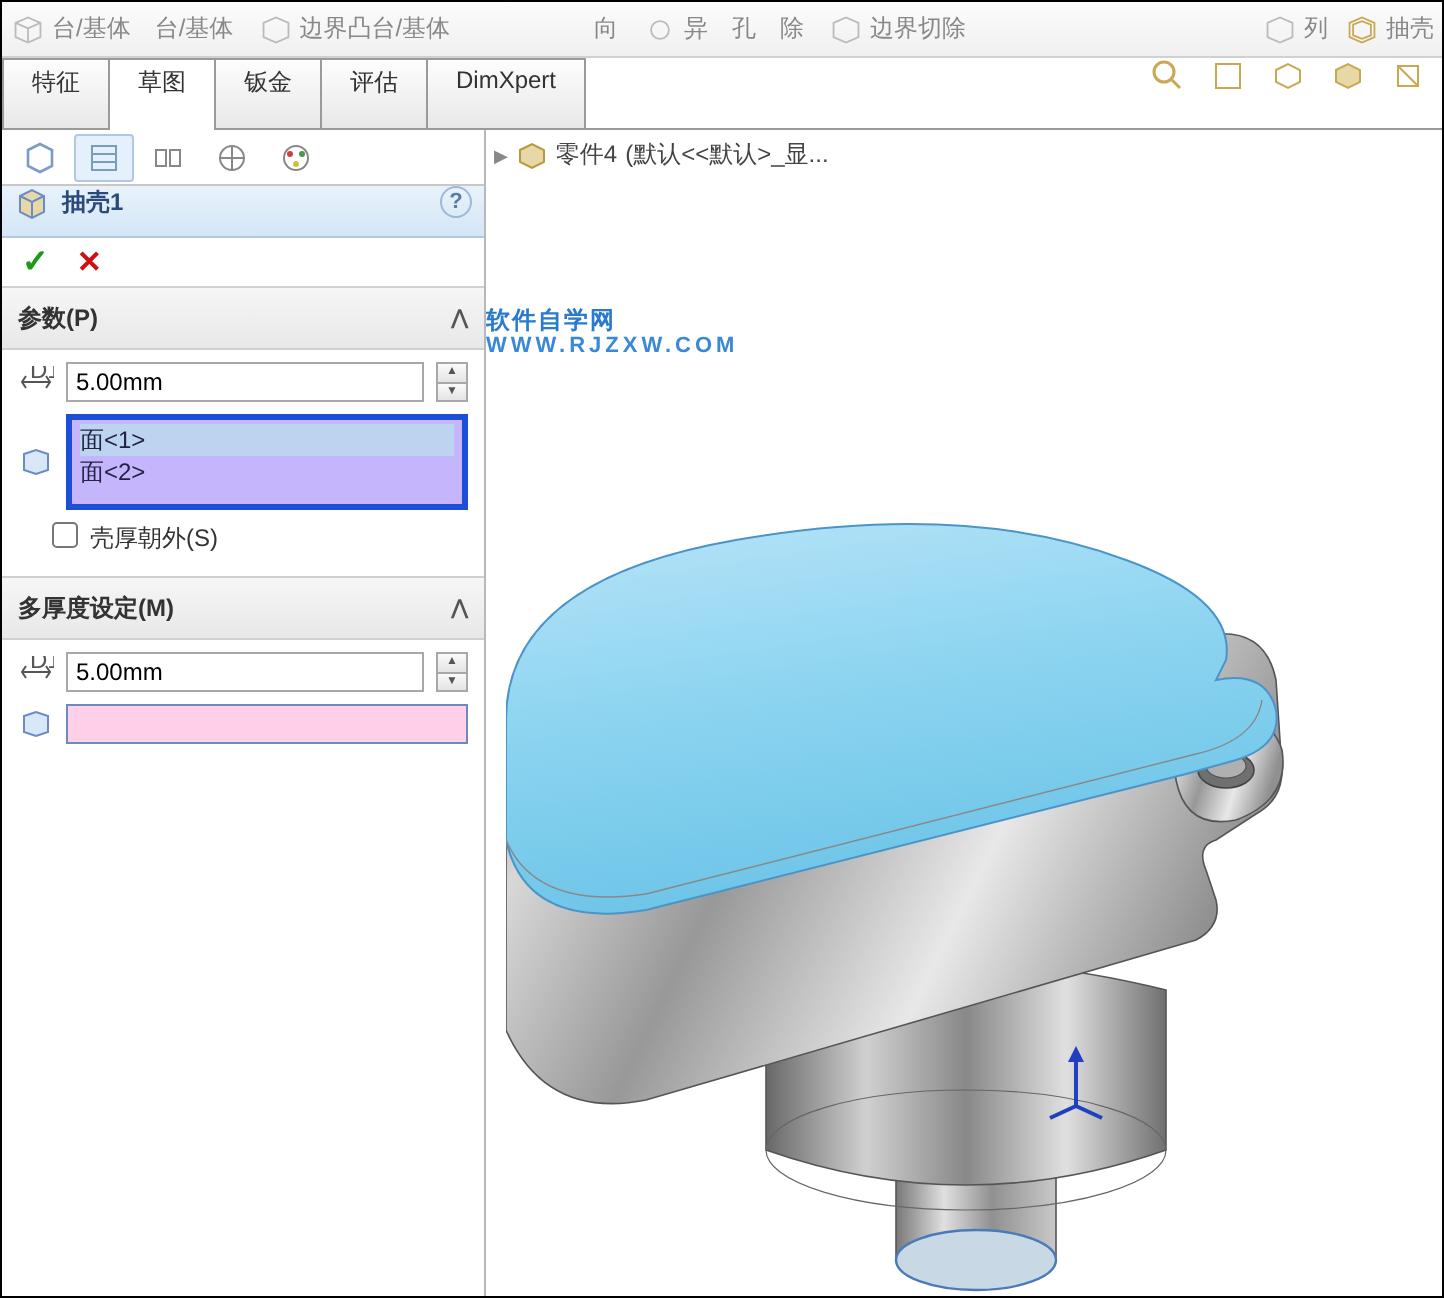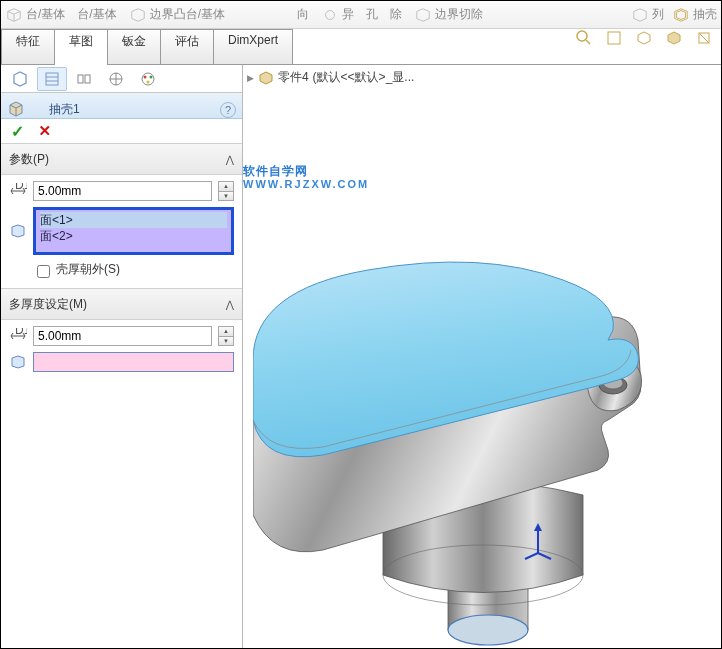--- a/index.html
+++ b/index.html
@@ -10,44 +10,44 @@
 .ribbon-right{margin-left:auto;display:flex;align-items:center;gap:8px}
 .tabs{height:36px;display:flex;border-bottom:1px solid #9a9a9a;background:#fff;position:relative}
 .tab{padding:3px 14px;border:1px solid #9a9a9a;border-bottom:none;margin-right:-1px;background:linear-gradient(#fdfdfd,#e8e8e8);cursor:pointer;color:#333;font-size:12px}
 .tab.active{background:#fff;position:relative;z-index:2}
 .tab.active::after{content:"";position:absolute;left:0;right:0;bottom:-1px;height:1px;background:#fff}
 .main{display:flex;height:598px}
 .panel{width:242px;background:#fff;border-right:1px solid #b8b8b8;display:flex;flex-direction:column}
 .panel-tabs{height:28px;display:flex;align-items:center;padding:2px 4px;gap:2px;border-bottom:1px solid #c8c8c8}
 .ptab{width:30px;height:24px;display:flex;align-items:center;justify-content:center;border:1px solid transparent;border-radius:2px;cursor:pointer}
 .ptab.active{border-color:#b0c8e0;background:#e4f0fb}
-.feature-head{height:26px;background:linear-gradient(#e8f2fb,#d4e6f6);border-bottom:1px solid #b0c8e0;display:flex;align-items:flex-end;padding:0 6px;gap:24px;color:#2a4a7a;font-weight:normal}
+.feature-head{height:26px;background:linear-gradient(#e8f2fb,#d4e6f6);border-bottom:1px solid #b0c8e0;display:flex;align-items:flex-start;padding:0 6px;gap:6px;color:#2a4a7a;font-weight:bold}
 .feature-head .help{margin-left:auto;width:16px;height:16px;border:1px solid #9ab8d8;border-radius:8px;color:#5a7aa8;display:flex;align-items:center;justify-content:center;font-size:11px;cursor:pointer}
 .okrow{height:24px;display:flex;align-items:center;padding:0 10px;gap:14px}
 .check{color:#1a9a1a;font-size:16px;font-weight:bold;cursor:pointer}
 .xmark{color:#d01010;font-size:15px;font-weight:bold;cursor:pointer}
-.section-head{height:22px;background:linear-gradient(#f6f6f6,#e8e8e8);border-top:1px solid #d0d0d0;border-bottom:1px solid #d0d0d0;display:flex;align-items:center;padding:15px 8px;color:#333;font-weight:normal}
+.section-head{height:22px;background:linear-gradient(#f6f6f6,#e8e8e8);border-top:1px solid #d0d0d0;border-bottom:1px solid #d0d0d0;display:flex;align-items:center;padding:15px 8px;color:#333;font-weight:bold}
 .section-head .caret{margin-left:auto;color:#555;font-size:10px}
 .section-body{padding:6px 8px}
 .row{display:flex;align-items:center;gap:6px;margin-bottom:6px}
 .dim-ico{width:18px;height:16px;flex-shrink:0}
 .numbox{flex:1;height:20px;border:1px solid #a8a8a8;padding:0 4px;background:#fff}
 .spinner{width:16px;height:20px;border:1px solid #a8a8a8;display:flex;flex-direction:column}
 .spinner div{flex:1;display:flex;align-items:center;justify-content:center;font-size:6px;color:#555;background:linear-gradient(#fafafa,#e4e4e4);cursor:pointer}
 .spinner div:first-child{border-bottom:1px solid #a8a8a8}
 .facebox{flex:1;height:48px;border:3px solid #1d4ed8;background:#c4b5fd;padding:2px 4px;overflow:auto}
 .facebox div{color:#224;line-height:16px}
 .facebox div.sel{background:#bcd4f0}
-.chk{display:flex;align-items:flex-end;gap:6px;margin:4px 0 4px 28px;color:#333}
+.chk{display:flex;align-items:flex-start;gap:6px;margin:4px 0 4px 17px;color:#333}
 .chk input{width:13px;height:13px}
 .pinkbox{flex:1;height:20px;border:1px solid #6a8ac0;background:#ffd0e8}
 .viewport{flex:1;position:relative;background:#fff;overflow:hidden}
 .breadcrumb{position:absolute;top:4px;left:4px;display:flex;align-items:center;gap:4px;color:#444;font-size:11px}
 .breadcrumb .tri{color:#888;font-size:9px}
-.watermark{position:absolute;top:100px;left:0px;font-size:32px;font-weight:bold;color:#2a7ad0;letter-spacing:1px;line-height:1}
+.watermark{position:absolute;top:89px;left:0px;font-size:32px;font-weight:bold;color:#2a7ad0;letter-spacing:1px;line-height:1}
 .watermark .sub{font-size:11px;letter-spacing:2px;color:#3a88d8;font-weight:bold;margin-top:2px}
 .view-tools{position:absolute;top:-2px;right:6px;display:flex;gap:8px}
 .view-tools .vt{width:22px;height:22px;color:#c8b060;display:flex;align-items:center;justify-content:center;font-size:14px;cursor:pointer}
 .triad{position:absolute;bottom:100px;left:280px;width:30px;height:40px}
 </style>
 </head>
 <body>
 
 <div class="top-ribbon">
   <div class="ribbon-item">

